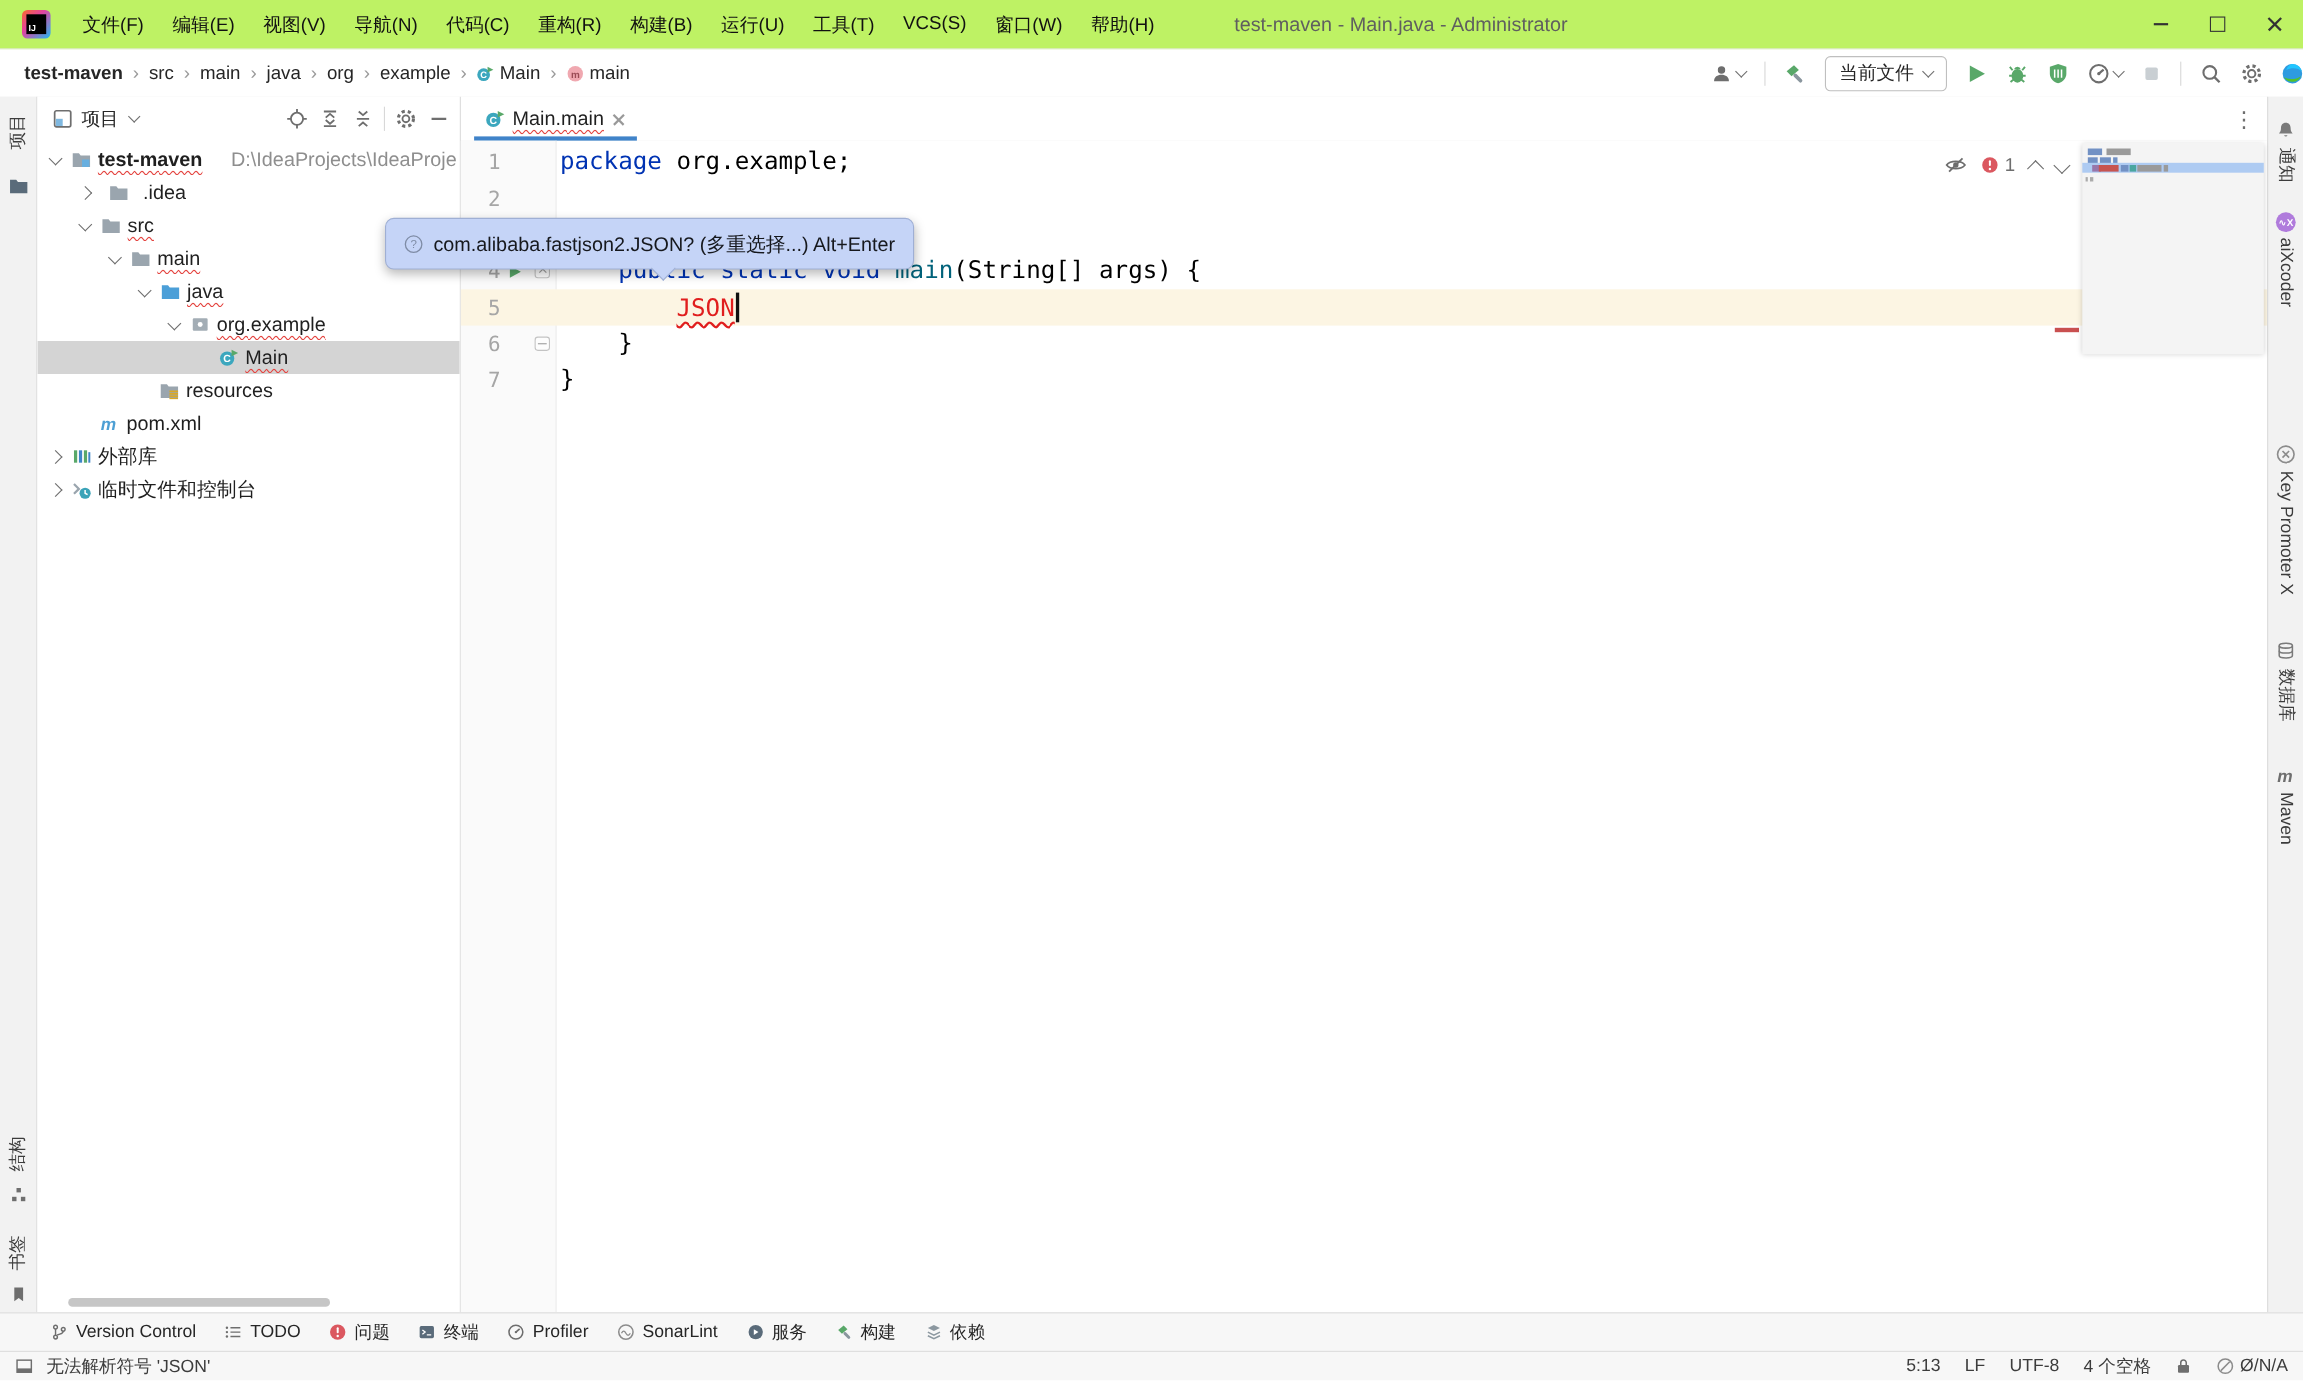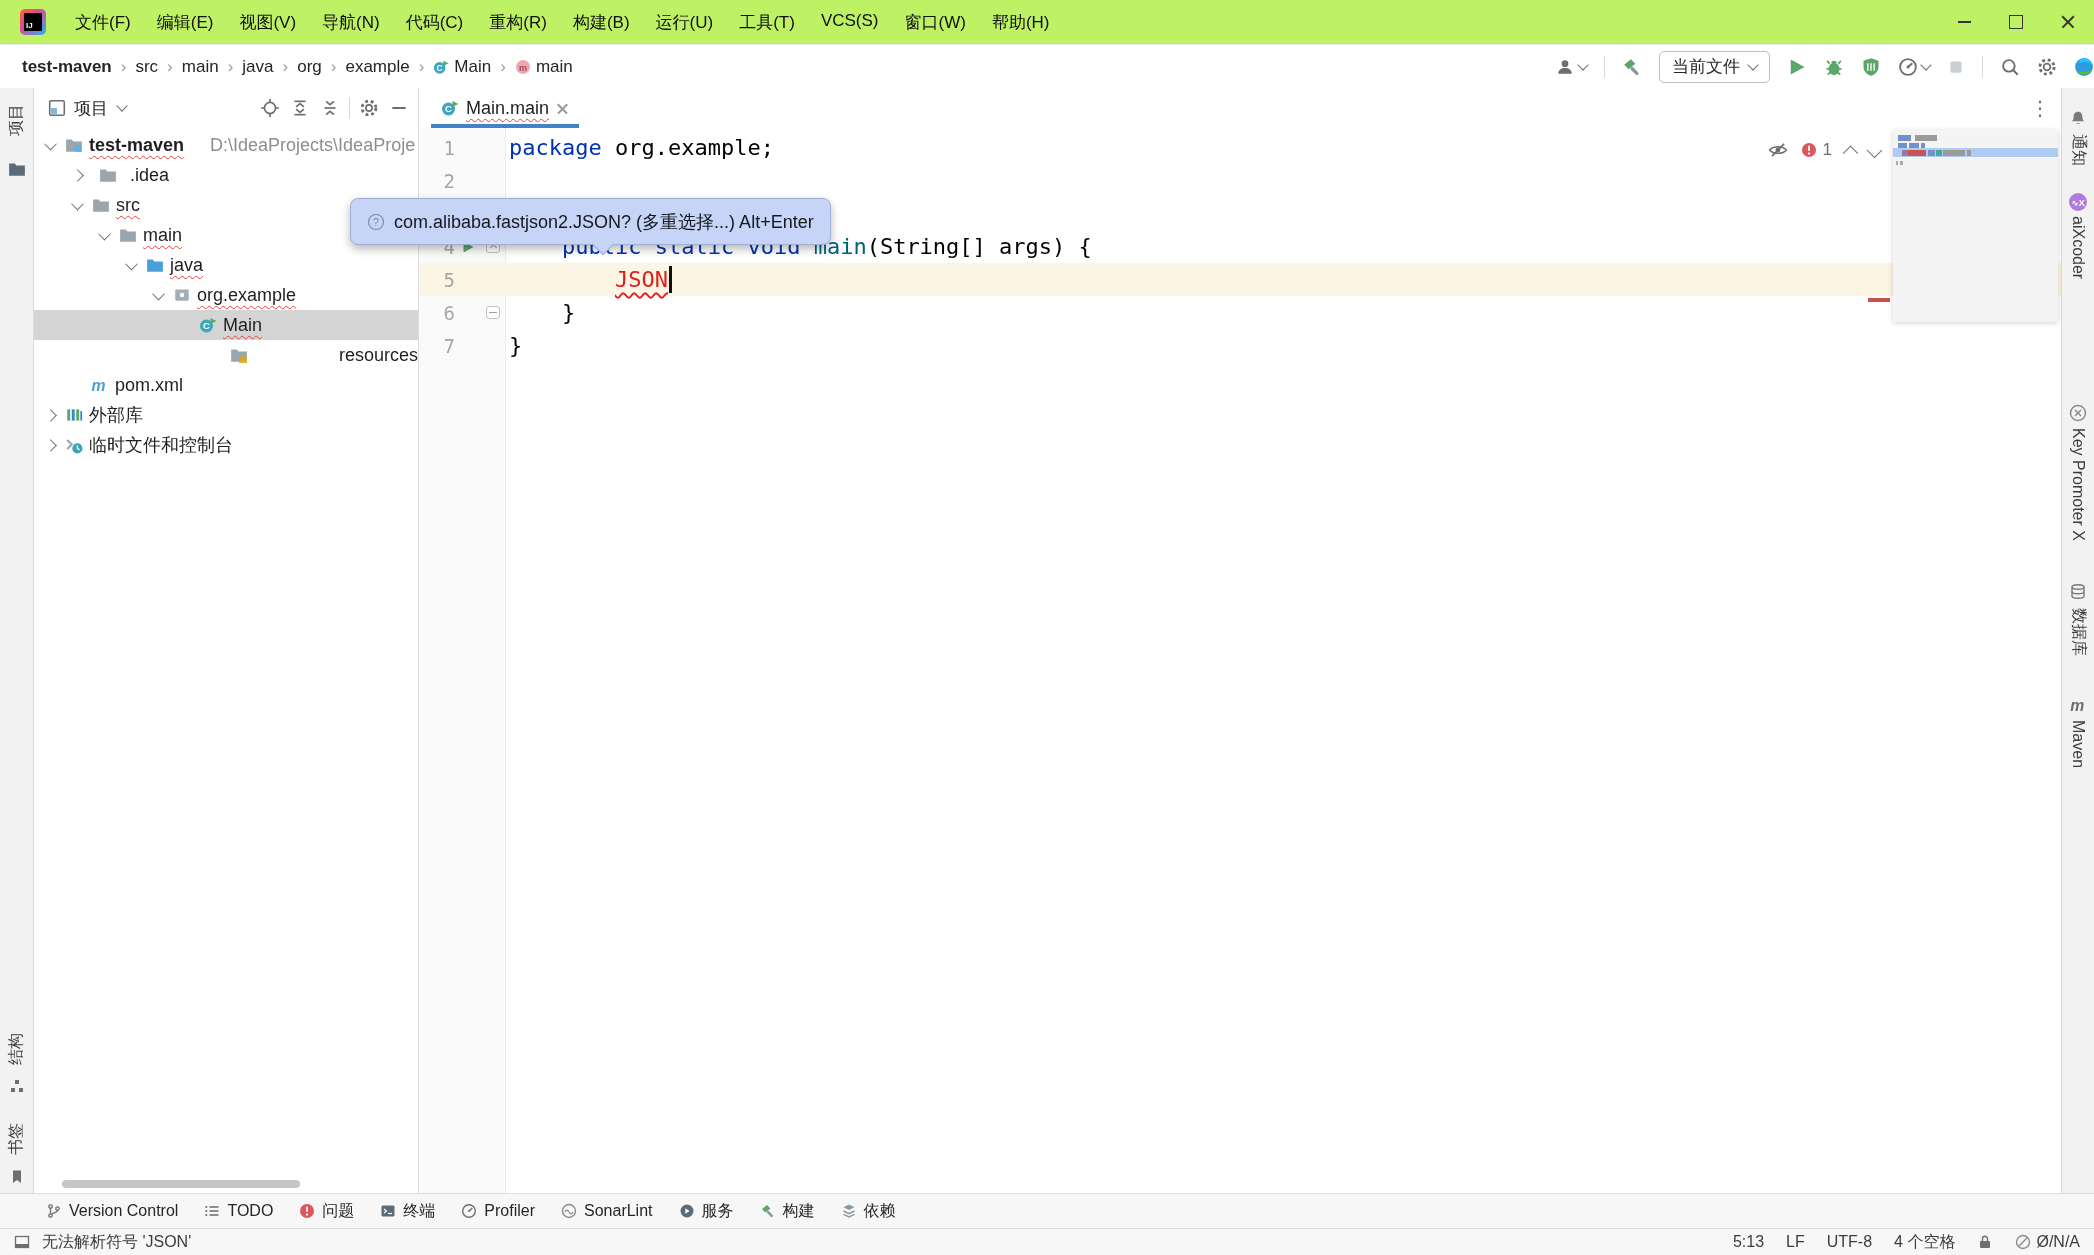--- a/index.html
+++ b/index.html
@@ -158,20 +158,21 @@
       <span class="menu-item">导航(N)</span>
       <span class="menu-item">代码(C)</span>
       <span class="menu-item">重构(R)</span>
       <span class="menu-item">构建(B)</span>
       <span class="menu-item">运行(U)</span>
       <span class="menu-item">工具(T)</span>
       <span class="menu-item">VCS(S)</span>
       <span class="menu-item">窗口(W)</span>
       <span class="menu-item">帮助(H)</span>
     </div>
+  <div id="window-title">test-maven - Main.java - Administrator</div>
   <div id="win-controls">
     <div class="win-btn">
         <span class="wmin"></span>
       </div>
     <div class="win-btn">
         <span class="wmax"></span>
       </div>
     <div class="win-btn">
         <span class="wclose"></span>
       </div>
@@ -454,21 +455,21 @@
           <span class="chv-sp"></span>
           <span class="ic ">
             <svg viewBox="0 0 18 16">
               <circle cx="7.5" cy="9" r="6.5" fill="#3CA7BE"></circle>
               <text x="7.5" y="12.3" text-anchor="middle" font-size="9.5" font-weight="bold" fill="#fff">C</text>
               <path d="M11.5 1l6 2.9-6 2.9z" fill="#59A869"></path>
             </svg>
           </span>
           <span class="tree-label sq">Main</span>
         </div>
-        <div class="tree-row" style="padding-left: 89px; justify-content: space-between;">
+        <div class="tree-row" style="padding-left: 89px;">
           <span class="chv-sp"></span>
           <span class="ic ">
             <svg viewBox="0 0 16 14">
               <path d="M1 2h5l1.4 1.8H15V13H1z" fill="#9AA5AE"></path>
               <g fill="#D9A825">
                 <rect x="8" y="7" width="7" height="1.4"></rect>
                 <rect x="8" y="9" width="7" height="1.4"></rect>
                 <rect x="8" y="11" width="7" height="1.4"></rect>
                 <rect x="8" y="13" width="7" height="1"></rect>
               </g>

